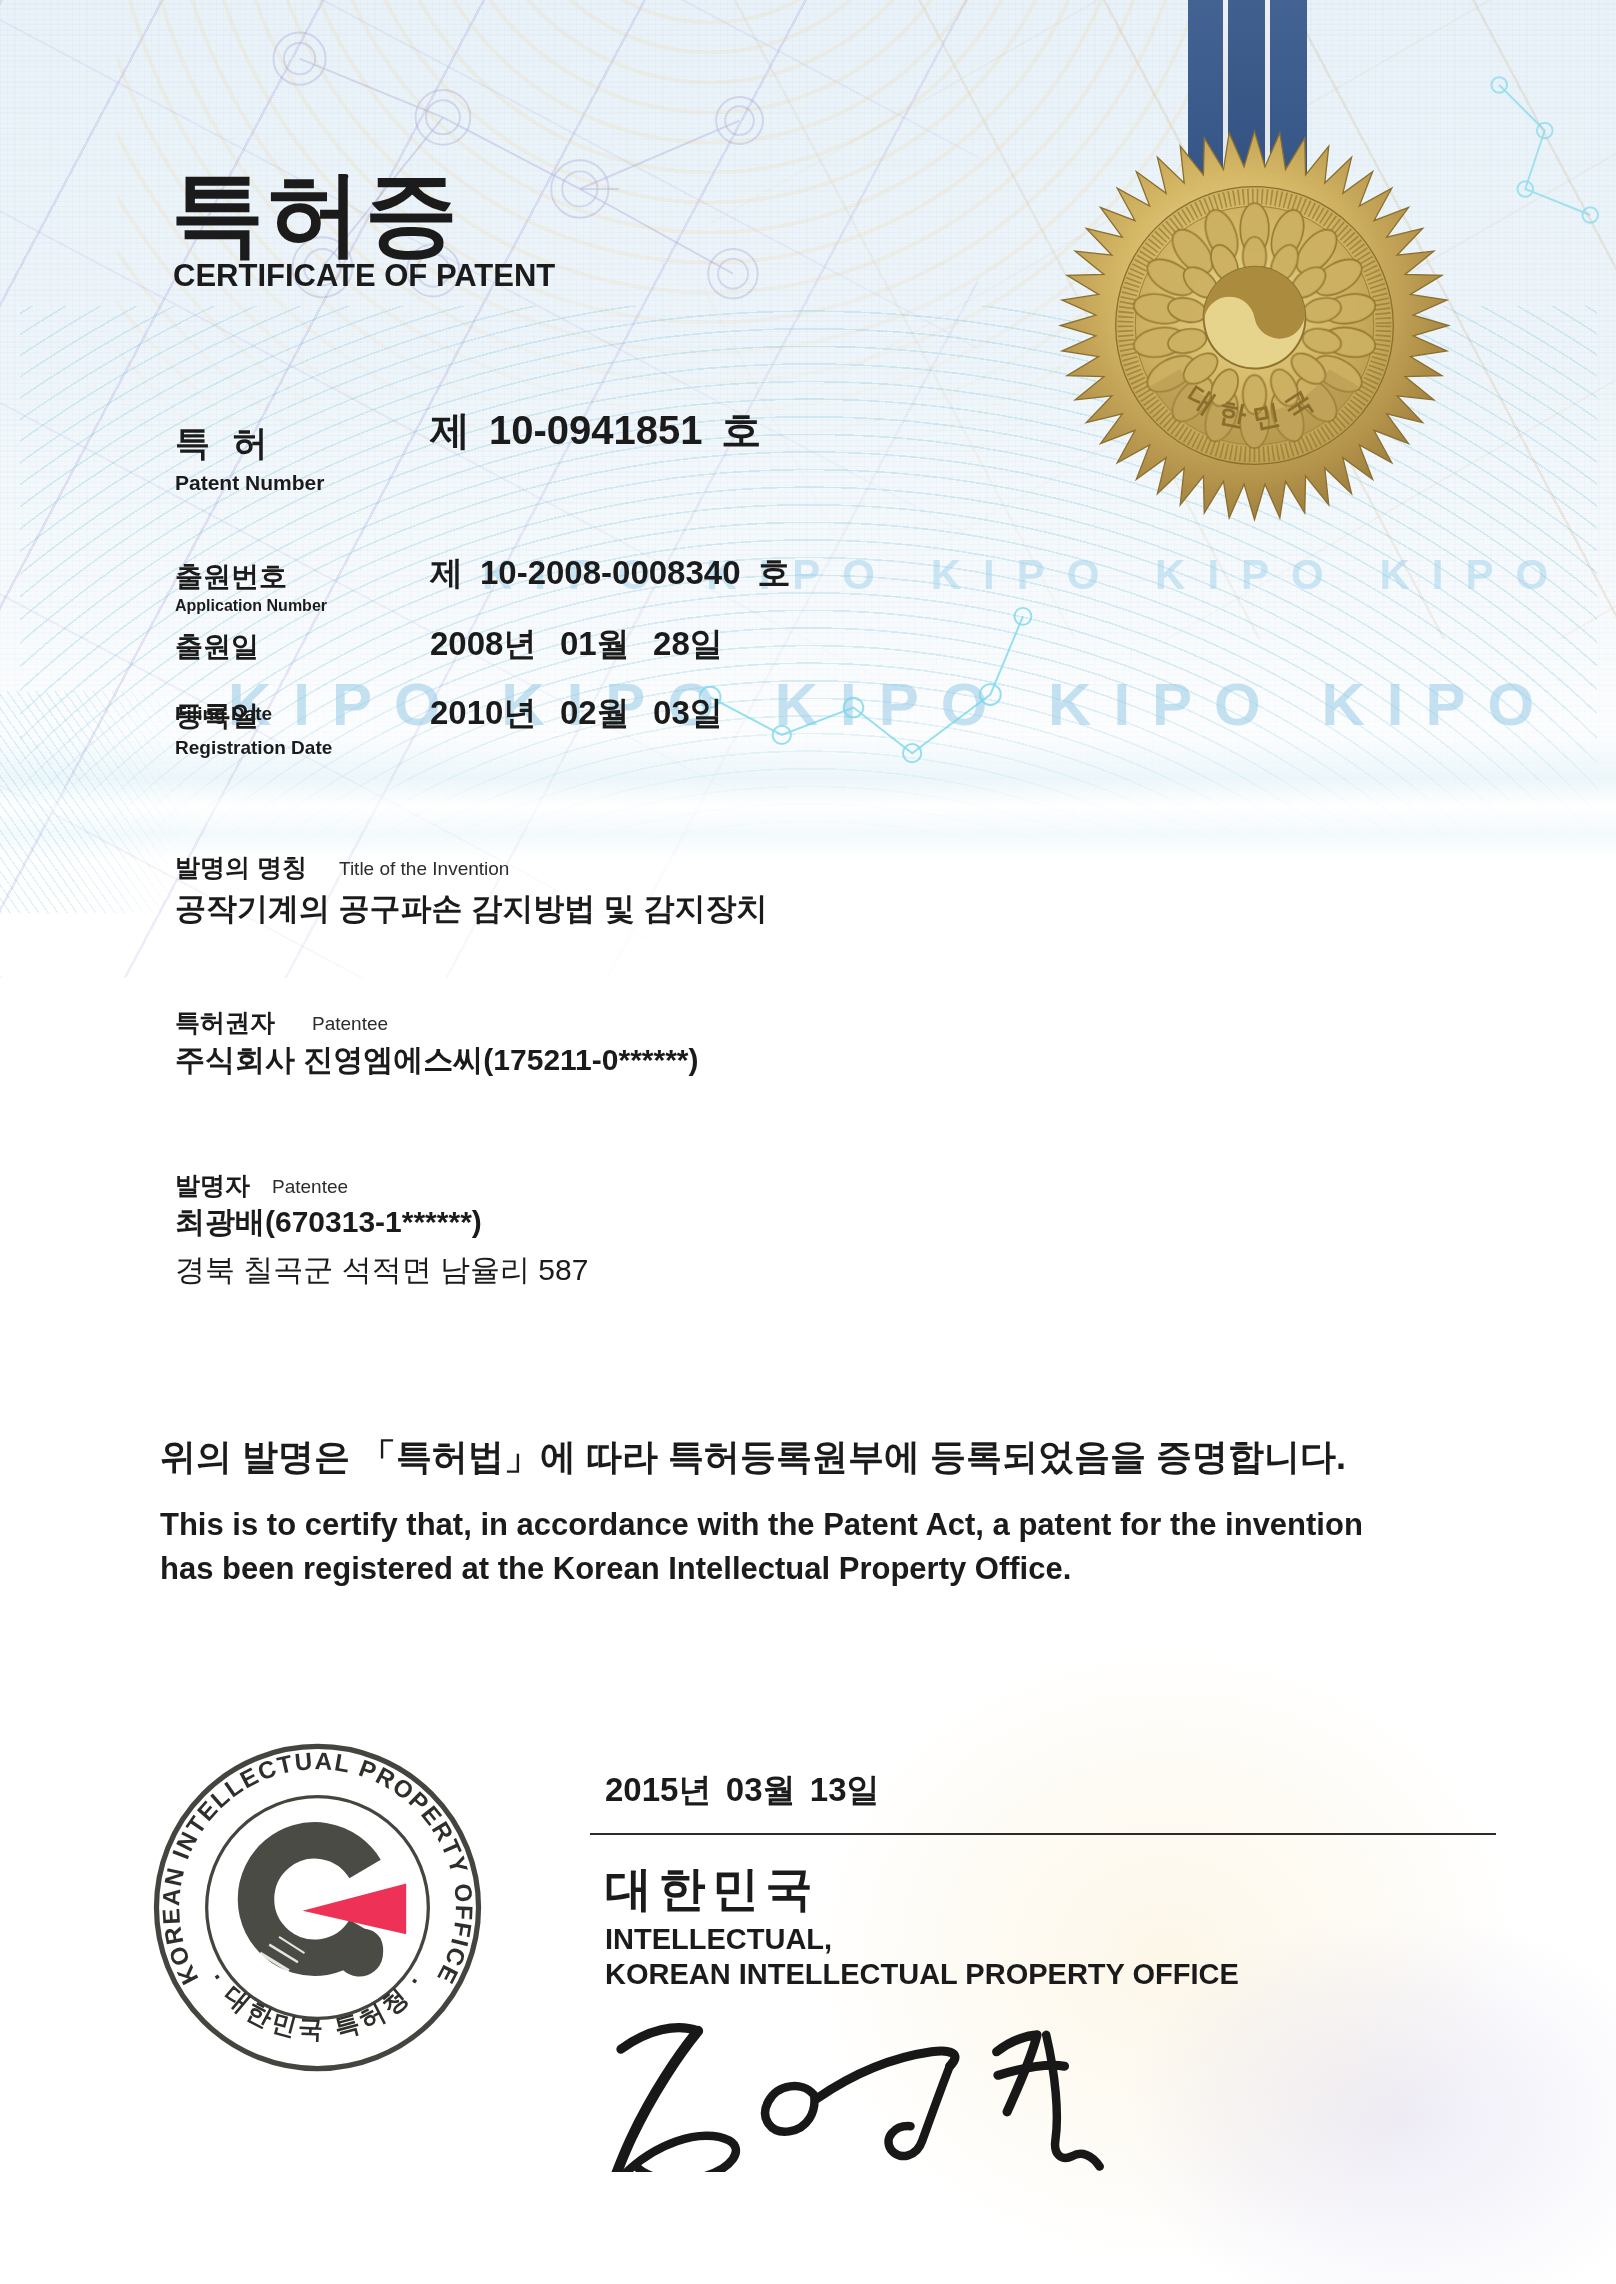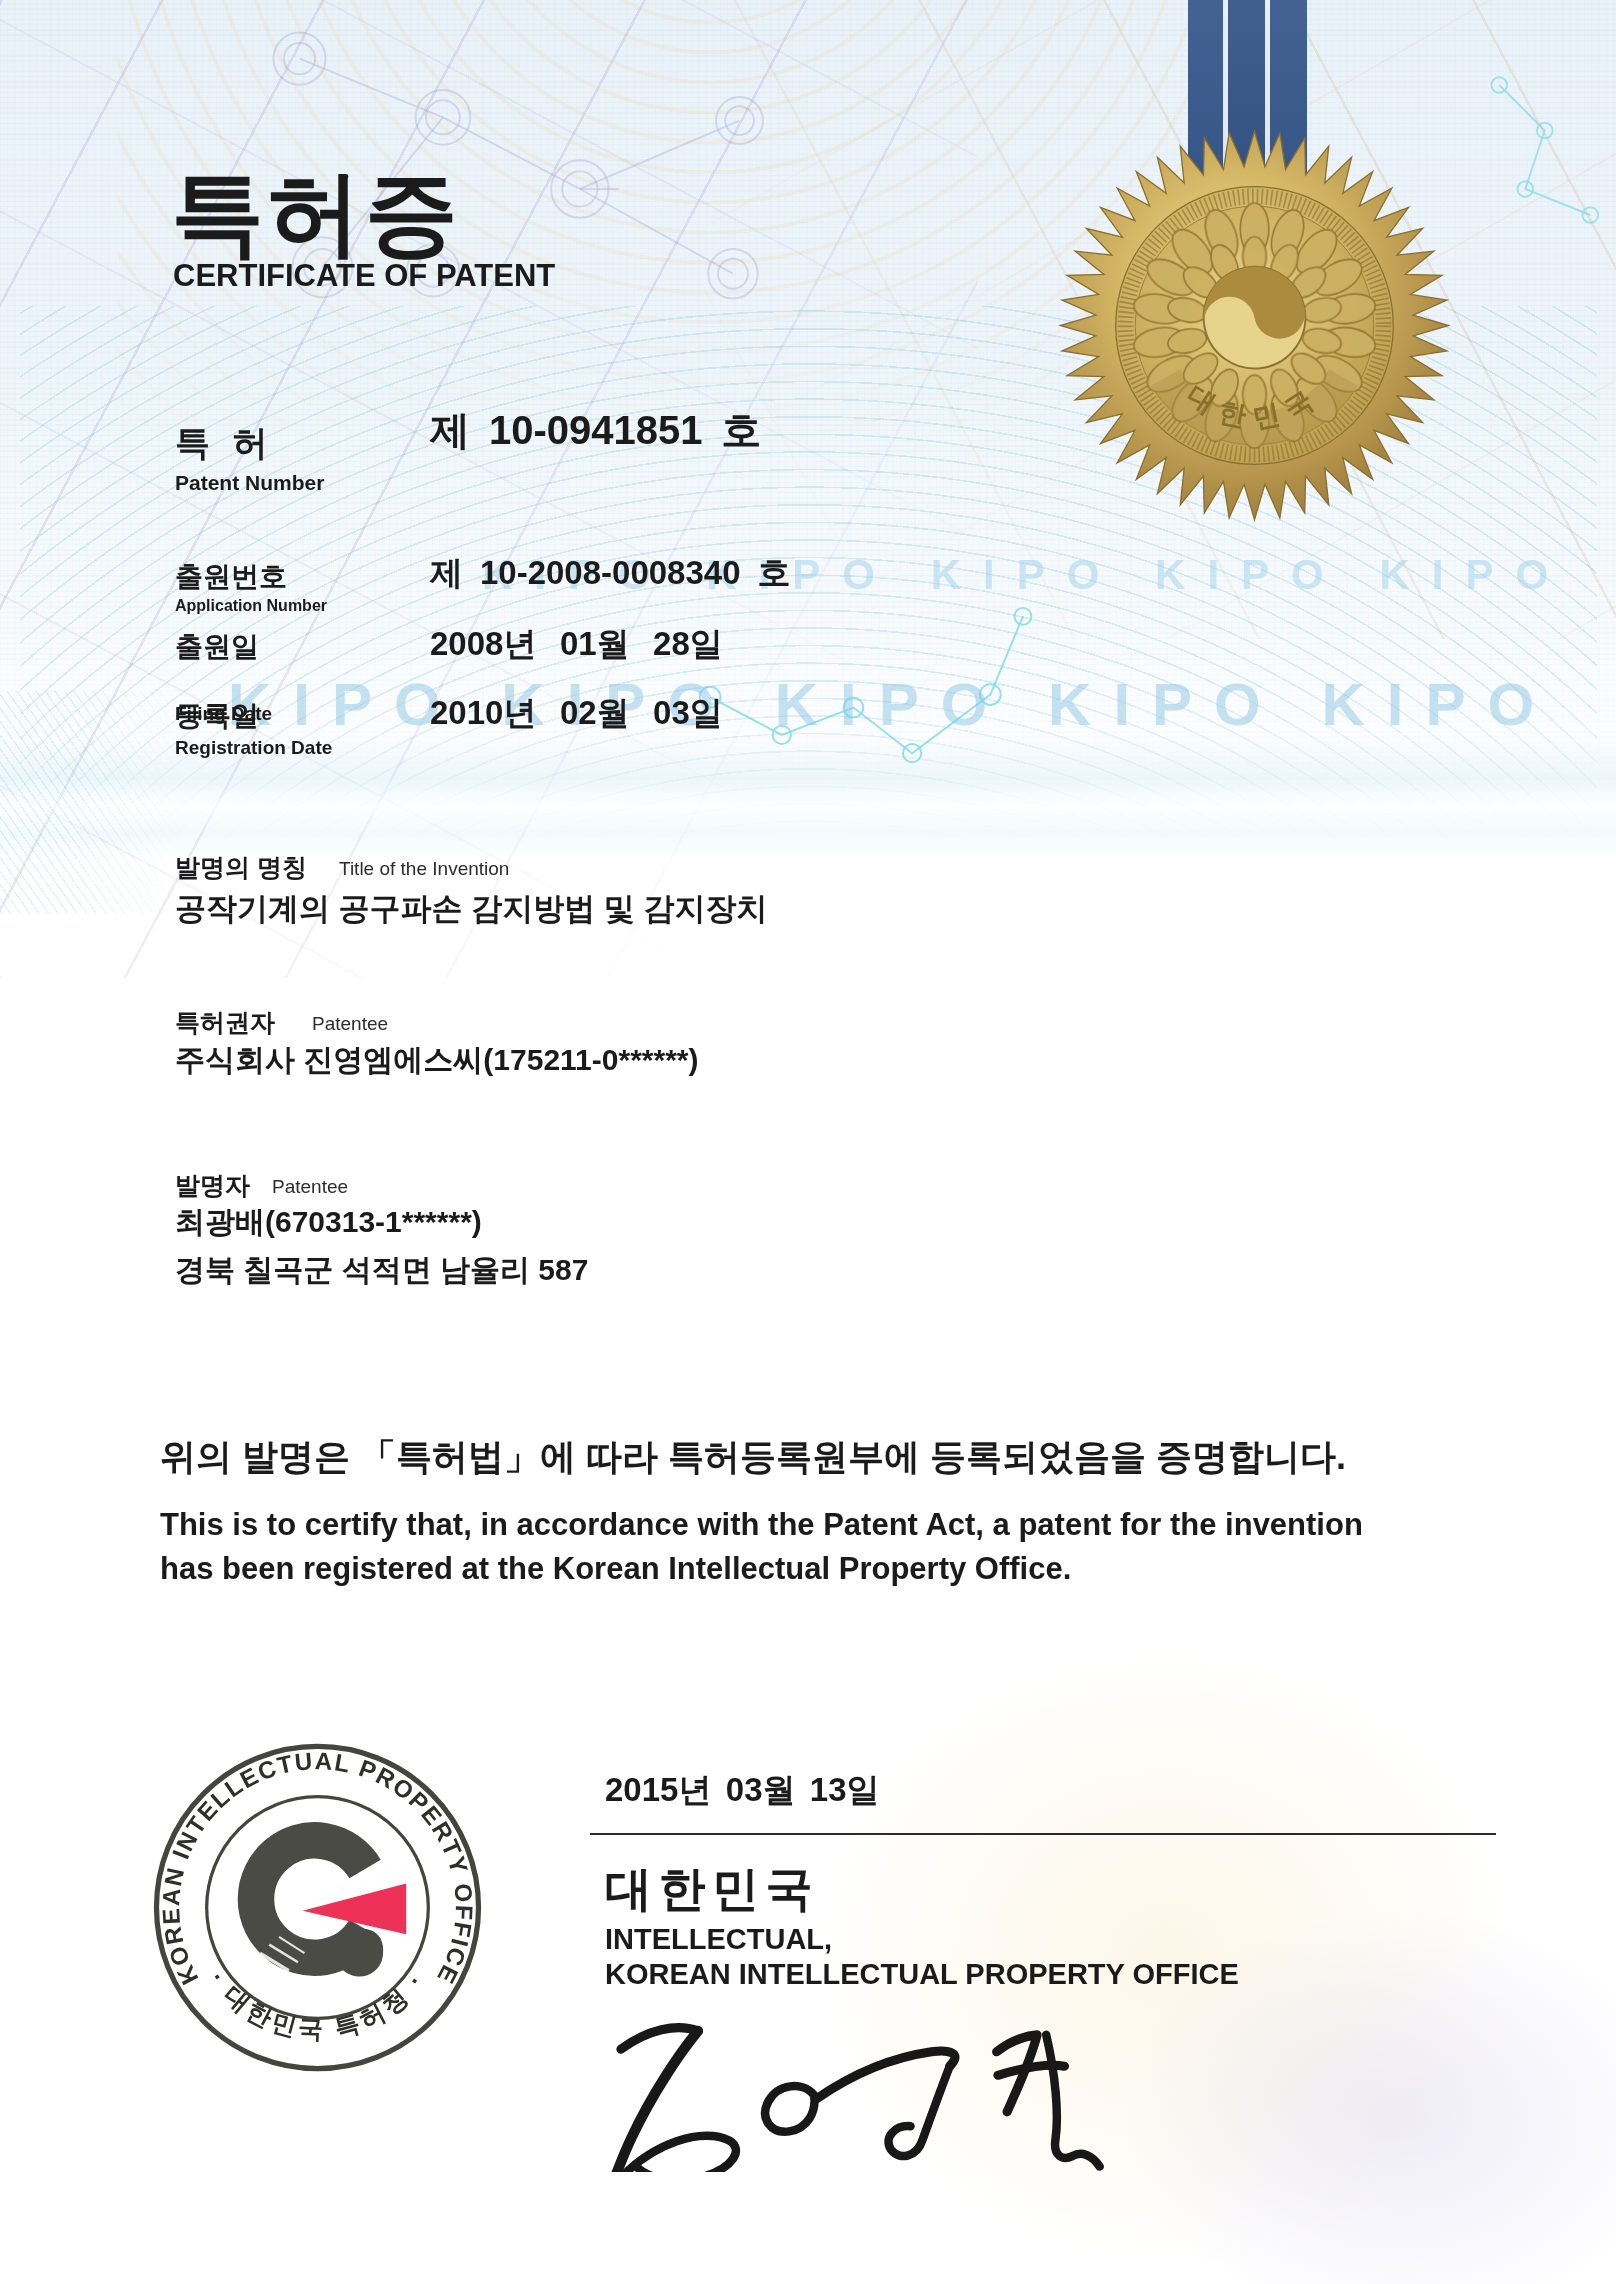--- a/index.html
+++ b/index.html
@@ -119,21 +119,21 @@
   .inv-v {left:175px; top:888px; font-size:31px; font-weight:700;}
 
   .pat-ko{left:175px; top:1006px;}
   .pat-en{left:312px; top:1013px;}
   .pat-l1{left:175px; top:1040px; font-size:30px; font-weight:700;}
   .pat-l2{left:175px; top:1089px; font-size:30px; font-weight:700; word-spacing:6.5px;}
 
   .invr-ko{left:175px; top:1169px;}
   .invr-en{left:272px; top:1176px;}
   .invr-l1{left:175px; top:1202px; font-size:30px; font-weight:700;}
-  .invr-l2{left:175px; top:1250px; font-size:30px; font-weight:700;}
+  .invr-l2{left:175px; top:1250px; font-size:30px; font-weight:400;}
 
   .st-ko {left:160px; top:1433px; font-size:36px; font-weight:700;}
   .st-en1{left:160px; top:1507px; font-size:31px; font-weight:700;}
   .st-en2{left:160px; top:1551px; font-size:31px; font-weight:700;}
 
   .issue-date{left:605px; top:1768px; font-size:33px; font-weight:600; word-spacing:5.2px;}
   .rule{left:590px; top:1833px; width:906px; height:2px; background:#2b2b2b;}
   .comm-ko {left:605px; top:1858px; font-size:47px; font-weight:700; letter-spacing:6.5px;}
   .comm-en1{left:605px; top:1923px; font-size:29px; font-weight:700;}
   .comm-en2{left:605px; top:1958px; font-size:29px; font-weight:700;}

